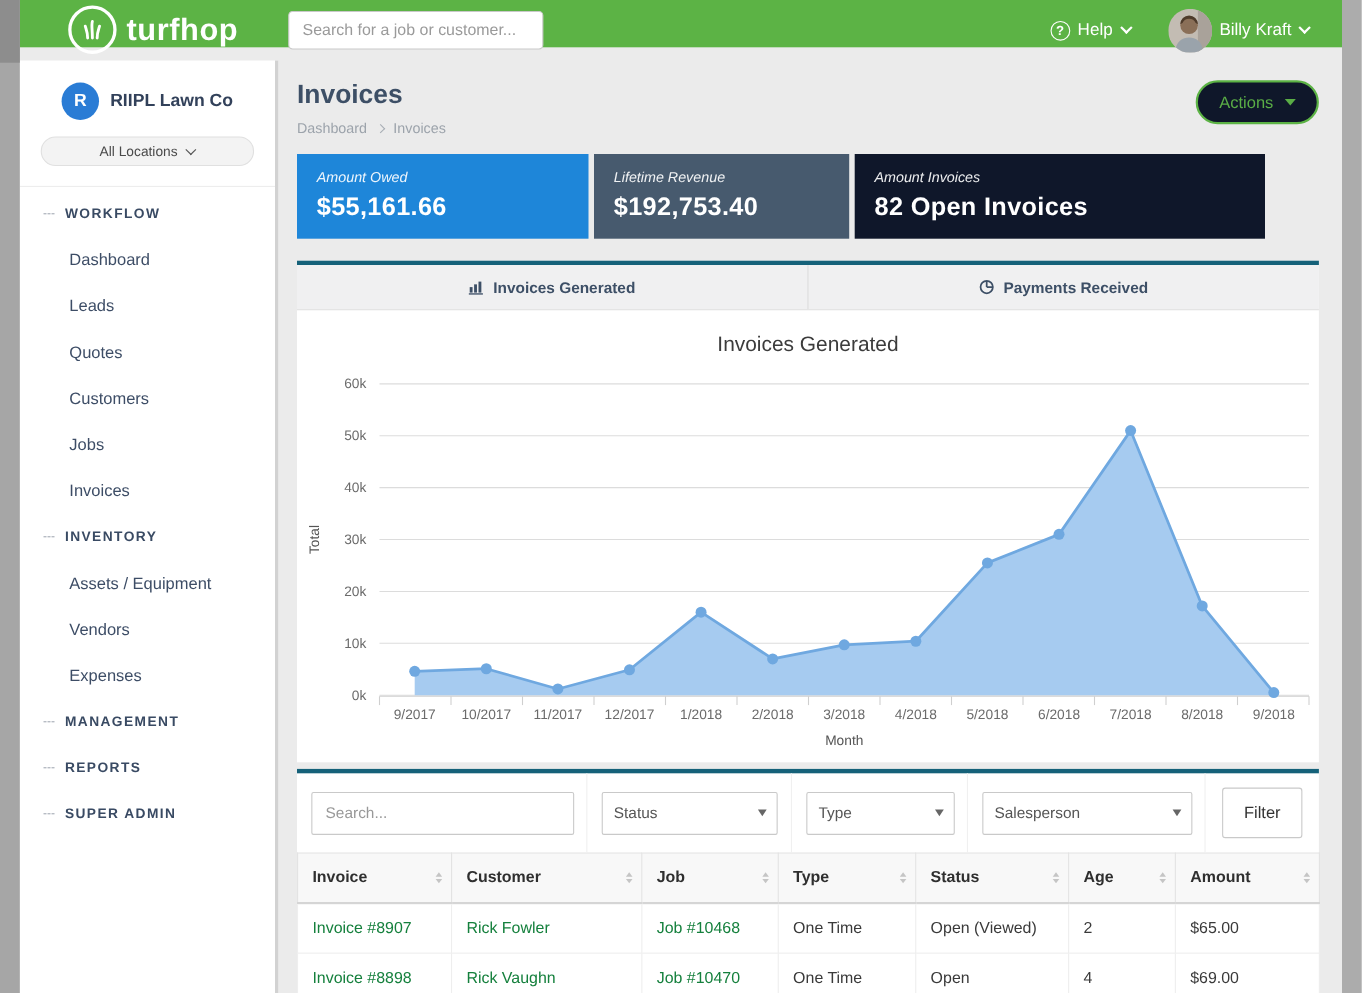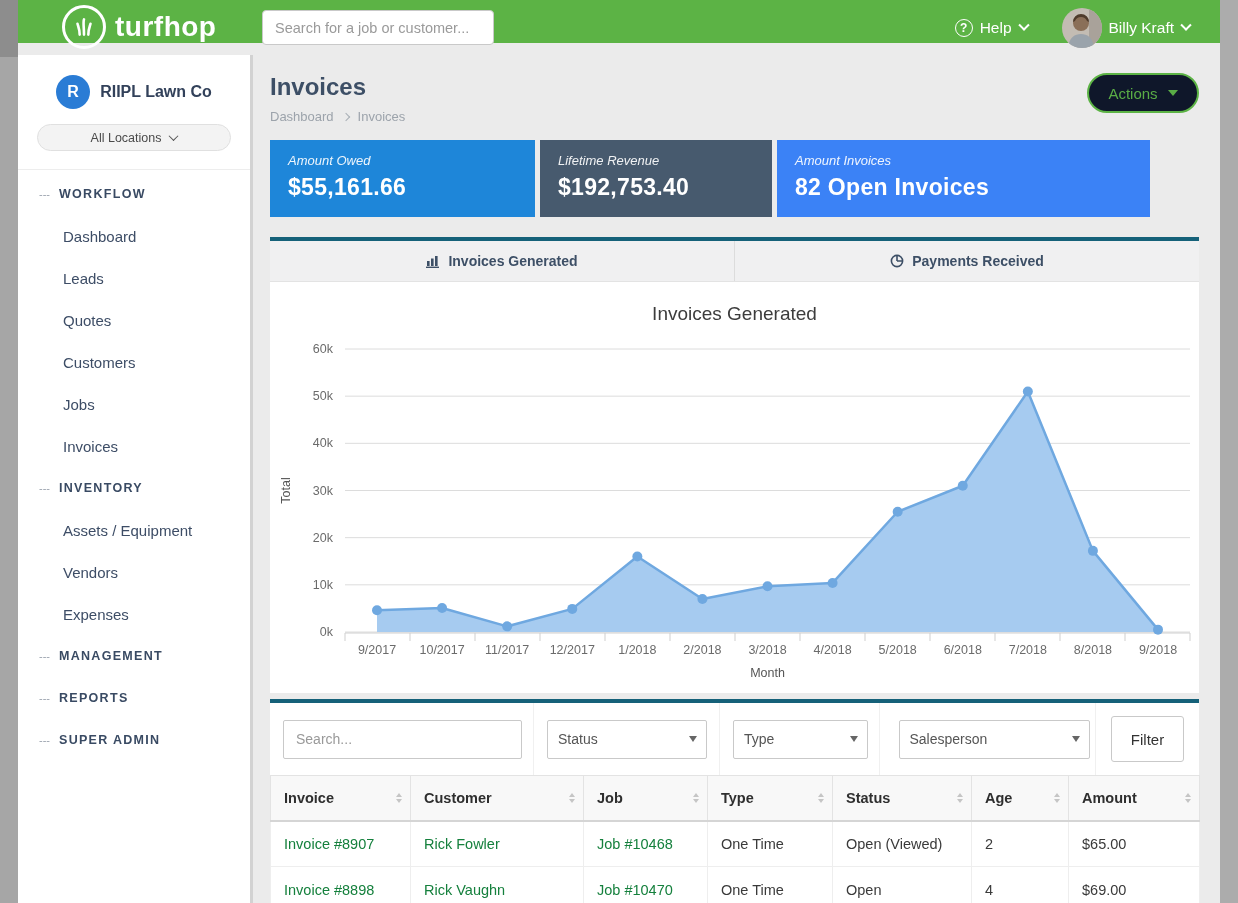--- a/index.html
+++ b/index.html
@@ -44,35 +44,35 @@
   .page-title{ padding-top:18px; font-size:24px; font-weight:bold; color:#3d4f66; }
   .breadcrumb{ margin-top:8px; font-size:13px; color:#9ca3ab; display:flex; align-items:center; gap:9px; }
   .crumb-sep{ width:6px; height:6px; border-right:1.6px solid #a8aeb5; border-top:1.6px solid #a8aeb5; transform:rotate(45deg); display:inline-block; }
   .actions-btn{ position:absolute; right:0; top:18px; width:112px; height:40px; border:2px solid #5cb345; border-radius:21px; background:#0f172a; color:#5aad46; font-size:15px; display:flex; align-items:center; justify-content:center; gap:10px; cursor:pointer; font-family:"Liberation Sans",sans-serif; }
   .tri-down{ width:0; height:0; border-left:5px solid transparent; border-right:5px solid transparent; border-top:6px solid #5aad46; display:inline-block; }
 
   .stats{ display:flex; gap:5px; }
   .stat-card{ height:77px; padding:13px 18px; color:#fff; }
   .stat-card.c0{ width:265px; background:#1e86d9; }
   .stat-card.c1{ width:232px; background:#475a6e; }
-  .stat-card.c2{ width:373px; background:#3b82f6; }
+  .stat-card.c2{ width:373px; background:#0f172a; }
   .stat-label{ font-style:italic; font-size:13px; color:rgba(255,255,255,.92); }
   .stat-value{ margin-top:6px; font-size:23px; font-weight:bold; letter-spacing:.3px; }
 
   .card-chart{ margin-top:20px; border-top:4px solid #156179; background:#fff; height:456px; }
   .tabbar{ height:41px; background:#f0f0f1; border-bottom:1px solid #e3e3e3; display:flex; }
   .tab{ flex:1; display:flex; align-items:center; justify-content:center; gap:8px; font-size:14px; font-weight:bold; color:#3d4f66; cursor:pointer; }
   .tab + .tab{ border-left:1px solid #dcdcdc; }
   .chart-title{ text-align:center; margin-top:21px; font-size:19px; color:#3c3c3c; }
   .chart-svg{ display:block; margin-top:2px; }
 
   .card-table{ margin-top:6px; border-top:4px solid #156179; background:#fff; }
   .filter-row{ display:flex; align-items:center; height:72px; }
   .fcell{ height:72px; display:flex; align-items:center; padding-left:13px; border-right:1px solid #f0f0f0; }
-  .fcell.f0{ width:264px; } .fcell.f1{ width:186px; } .fcell.f2{ width:160px; } .fcell.f3{ width:216px;justify-content:center; }
+  .fcell.f0{ width:264px; } .fcell.f1{ width:186px; } .fcell.f2{ width:160px; } .fcell.f3{ width:216px; }
   .fcell.f4{ width:103px; justify-content:center; border-right:none; padding-left:0; }
   .filter-search{ width:239px; height:39px; border:1px solid #c9c9c9; border-radius:2px; padding:0 12px; font-size:14px; color:#444; outline:none; font-family:"Liberation Sans",sans-serif; }
   .filter-search::placeholder{ color:#999; }
   .sel-wrap{ position:relative; }
   .sel-wrap select{ height:39px; border:1px solid #c9c9c9; border-radius:2px; background:#fff; appearance:none; -webkit-appearance:none; padding:0 26px 0 10px; font-size:14px; color:#555; outline:none; width:100%; font-family:"Liberation Sans",sans-serif; }
   .sel-wrap.w160{ width:160px; } .sel-wrap.w135{ width:135px; } .sel-wrap.w191{ width:191px; }
   .sel-caret{ position:absolute; right:10px; top:16px; width:0; height:0; border-left:4.5px solid transparent; border-right:4.5px solid transparent; border-top:6px solid #666; pointer-events:none; }
   .filter-btn{ width:73px; height:46px; border:1px solid #c9c9c9; border-radius:3px; background:#fff; font-size:15px; color:#333; cursor:pointer; font-family:"Liberation Sans",sans-serif; }
 
   table.inv{ width:929px; border-collapse:collapse; table-layout:fixed; }

